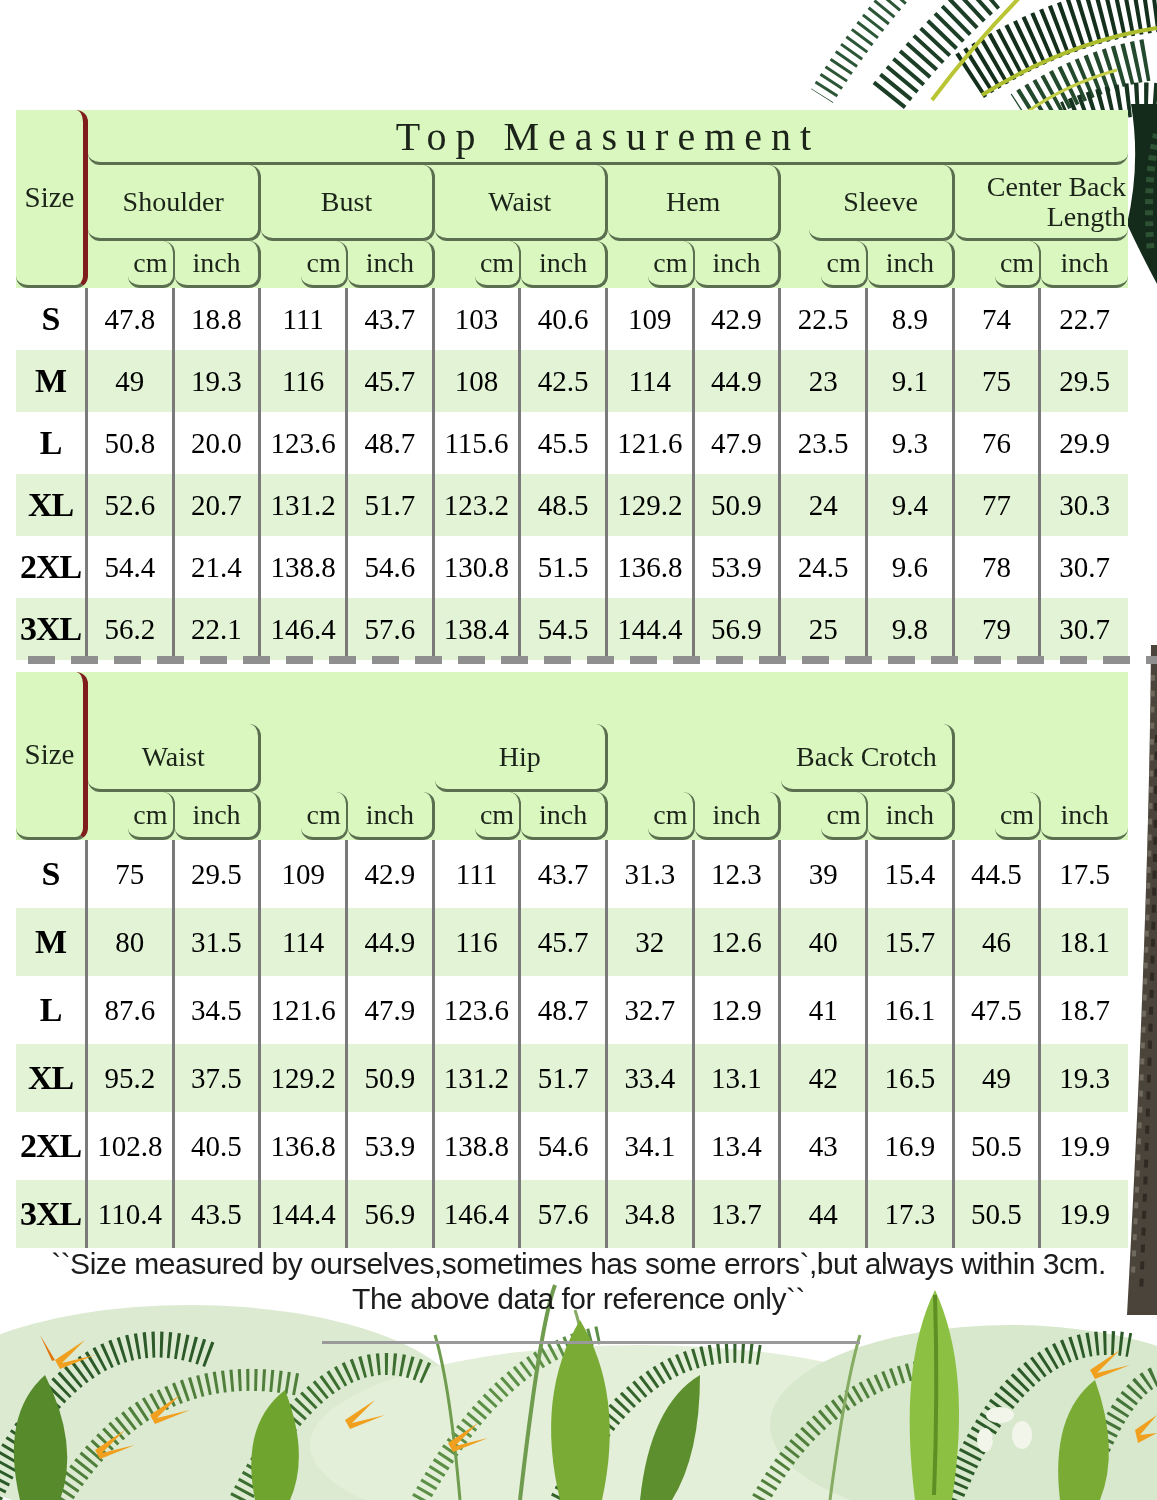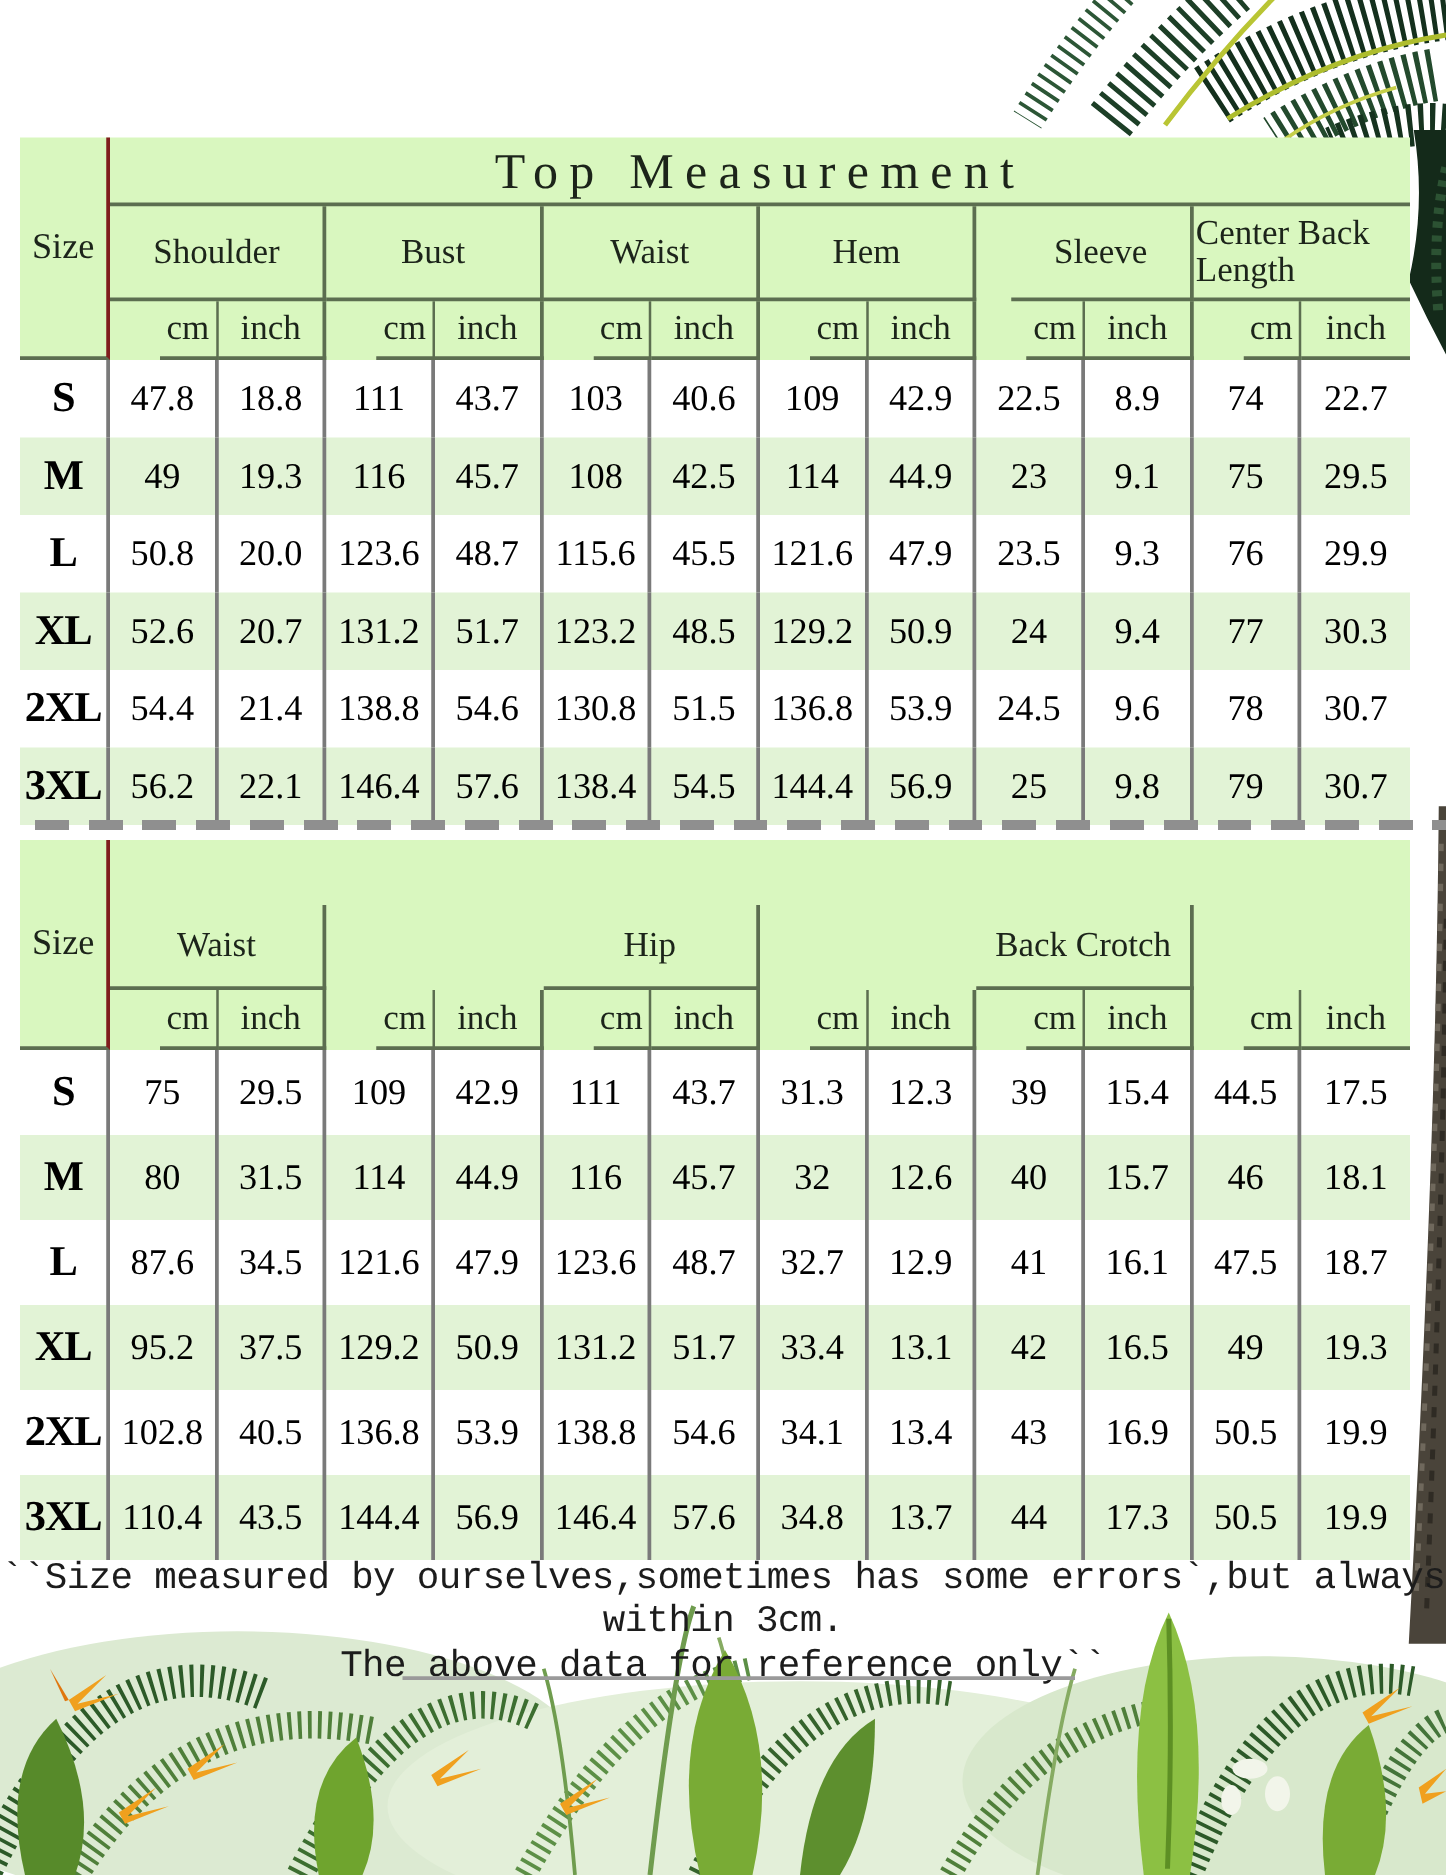--- a/index.html
+++ b/index.html
@@ -19,30 +19,31 @@
   #jungle-bottom{bottom:0;left:0;width:1157px;height:235px;z-index:2;}
 
   
   .size-table{
     position:absolute;left:16px;width:1112px;z-index:3;
   }
   #table-top{top:110px;}
   #table-shorts{top:672px;}
   .thead{display:grid;grid-template-columns:72px repeat(12,1fr);background:#d9f7bf;}
   .hcell{
-    display:flex;align-items:center;justify-content:center;text-align:left;
+    display:flex;align-items:center;justify-content:center;text-align:right;
     color:#1c241a;
+    border-radius:12px;
   }
   .title-cell{
     font-size:40px;letter-spacing:9px;font-weight:400;
     border-bottom:3px solid #5c6e50;
   }
   .size-head-cell{
     font-size:29px;
-    border-right:3px solid #7f1d1d;
+    border-right:5px solid #7f1d1d;
     border-bottom:3px solid #5c6e50;
   }
   .group-cell{
     font-size:28px;line-height:1.05;
     border-bottom:3px solid #5c6e50;
     padding:2px 2px;
   }
   .group-cell.gline{border-right:3px solid #5c6e50;}
   .unit-cell{
     font-size:28px;
@@ -65,21 +66,21 @@
   
   #divider{
     position:absolute;left:28px;top:656px;width:1129px;height:8px;z-index:3;
     background:repeating-linear-gradient(90deg,#8f8f8f 0 27px,transparent 27px 43px);
   }
 
   
   #footer-note{
     position:absolute;left:0;top:1246px;width:1157px;z-index:4;
     text-align:center;color:#1c1c1c;
-    font-family:Liberation Mono, monospace;
+    font-family:Liberation Sans, sans-serif;
     font-size:30px;line-height:1.18;letter-spacing:-0.5px;
   }
   #footer-underline{
     position:absolute;left:322px;top:1341px;width:538px;height:3px;
     background:#9a9a9a;z-index:4;
   }
 </style>
 </head>
 <body>
 

